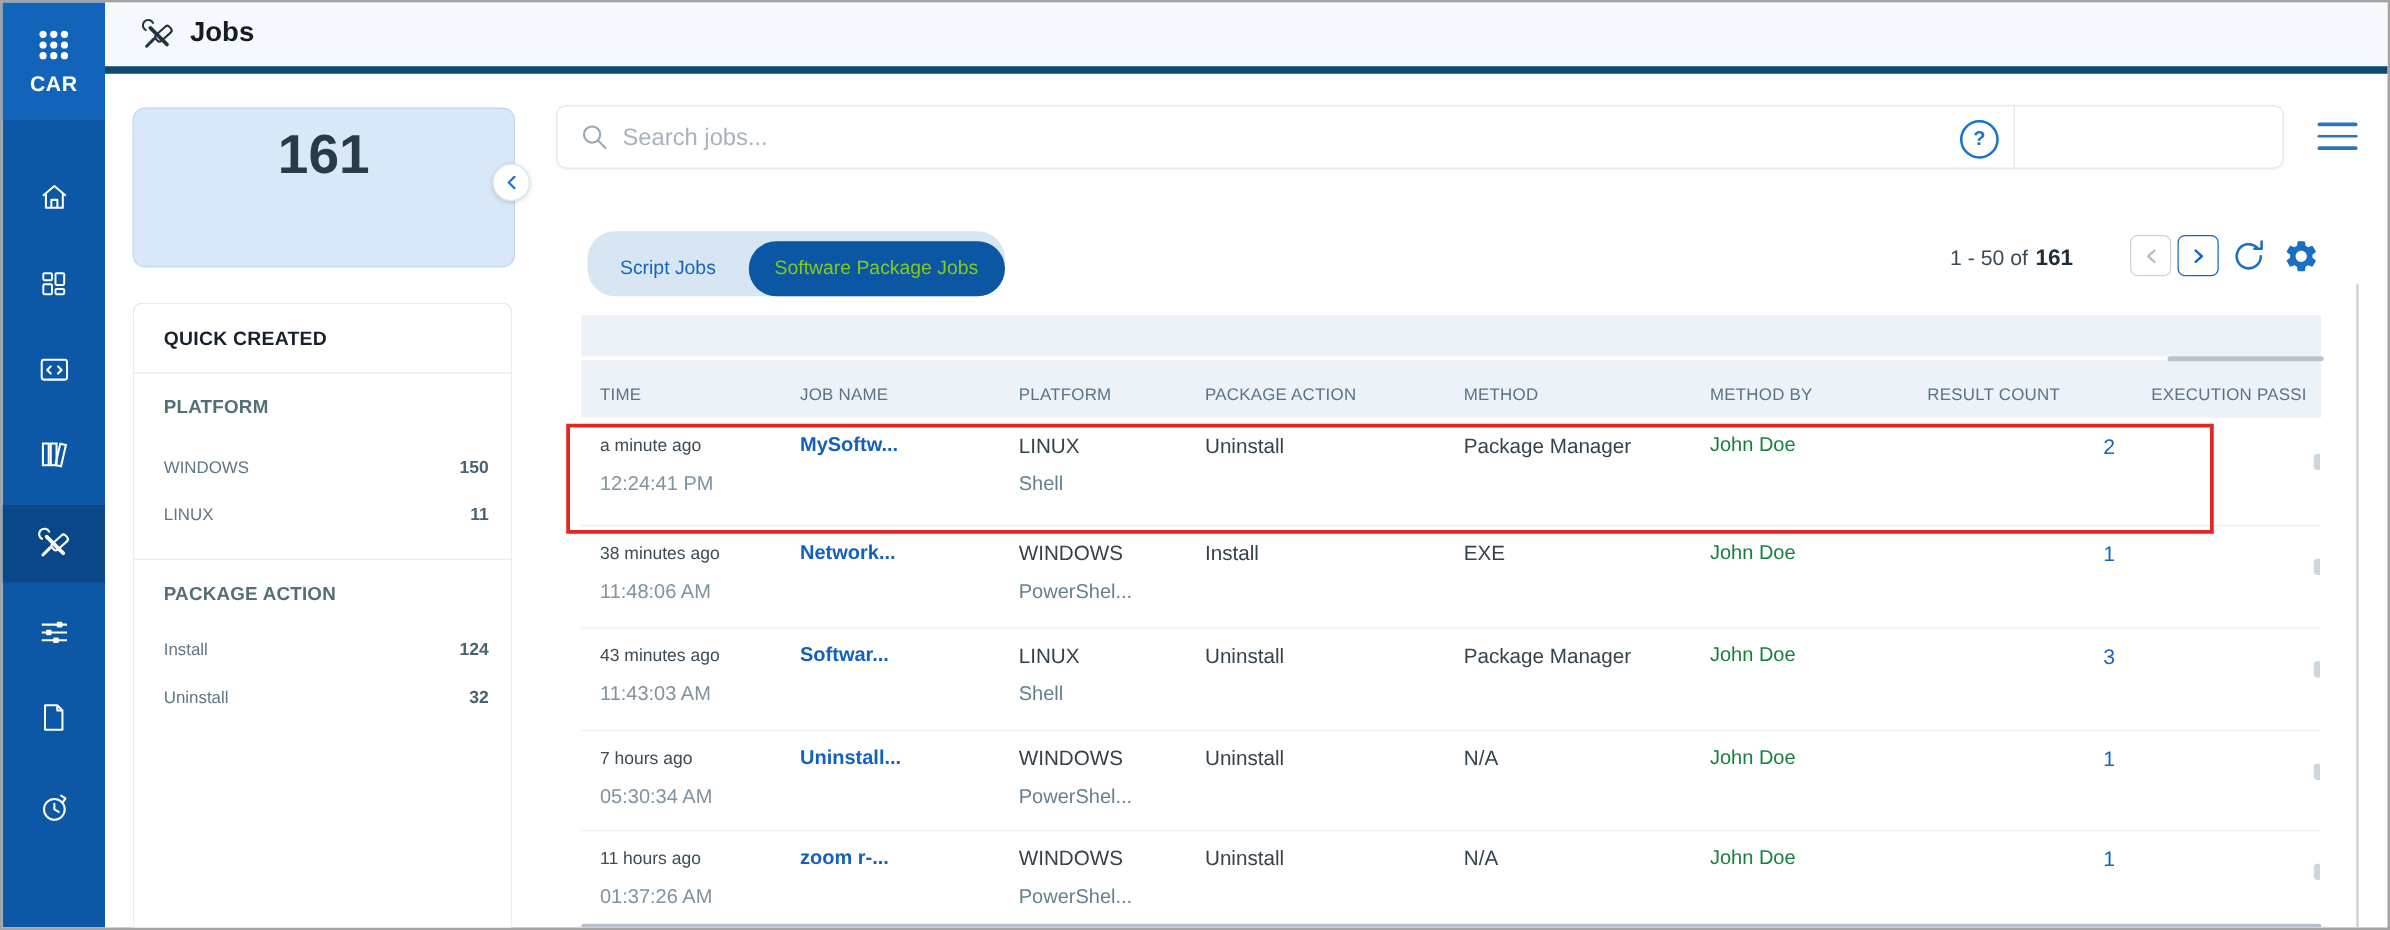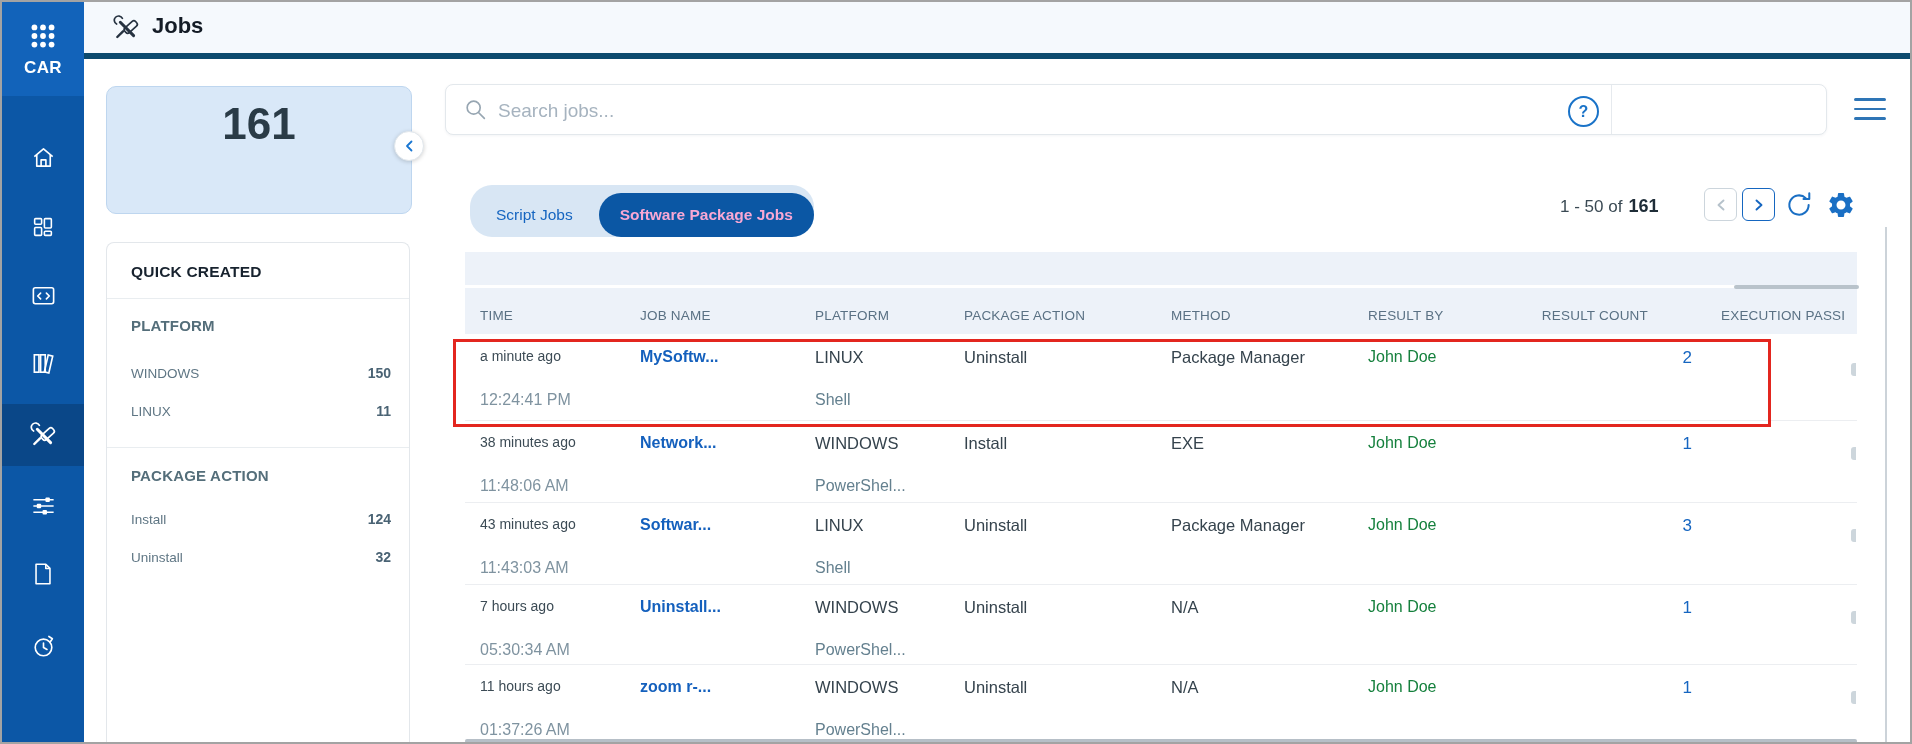--- a/index.html
+++ b/index.html
@@ -51,21 +51,21 @@
   .date-select{position:absolute;left:1166px;top:0;width:215px;height:49px;cursor:pointer;}
   .date-label{position:absolute;left:24px;top:13px;font-size:18px;color:#17222c;}
   .date-chev{position:absolute;right:26px;top:19px;}
   .hamburger{position:absolute;left:1852px;top:96px;width:32px;height:22px;cursor:pointer;}
   .hamburger div{height:2.6px;background:#2e75b6;border-radius:2px;margin-bottom:7px;}
 
   
   .tabs{position:absolute;left:468px;top:183px;height:52px;background:#d8e6f4;border-radius:22px;
         display:inline-flex;align-items:flex-end;}
   .tab{font-size:15.5px;color:#1565c0;padding:0 26px;line-height:44px;cursor:pointer;white-space:nowrap;}
-  .tab.selected{background:#0b57a4;color:#f9a8d4;font-weight:bold;border-radius:22px;height:44px;padding:0 21px;}
+  .tab.selected{background:#0b57a4;color:#84cc16;font-weight:normal;border-radius:22px;height:44px;padding:0 21px;}
   .pag-text{position:absolute;left:1558px;top:194px;font-size:17px;color:#3b4a54;}
   .pag-total{font-weight:bold;font-size:18px;color:#1f2d38;margin-left:6px;}
   .pg-btn{position:absolute;top:186px;width:33px;height:33px;border-radius:6px;background:#fff;box-sizing:border-box;
           display:flex;align-items:center;justify-content:center;}
   .pg-prev{left:1702px;border:1.6px solid #ccd5dc;cursor:default;}
   .pg-next{left:1740px;border:1.6px solid #1566c0;cursor:pointer;}
   .icon-btn{position:absolute;top:188px;width:30px;height:30px;cursor:pointer;}
   .refresh-btn{left:1782px;}
   .gear-btn{left:1824px;}
 
@@ -73,21 +73,21 @@
   .thead{position:absolute;left:463px;top:250px;width:1392px;height:82px;background:#edf2f9;overflow:hidden;}
   .thead-gap{position:absolute;left:0;top:33px;width:100%;height:3px;background:#fff;}
   .th{position:absolute;top:56px;font-size:13.5px;color:#5a7184;letter-spacing:.2px;white-space:nowrap;}
   .hscroll{position:absolute;left:1732px;top:283px;width:125px;height:4px;background:#b9c3cb;border-radius:2px;cursor:pointer;}
   .vscroll{position:absolute;left:1883px;top:225px;width:2px;height:519px;background:#ccd3d9;cursor:pointer;}
   .bscroll{position:absolute;left:463px;top:737px;width:1392px;height:4px;background:#b6bfc7;border-radius:2px;cursor:pointer;}
 
   .trow{position:absolute;left:463px;width:1392px;overflow:hidden;cursor:pointer;background:#fff;}
   .trow.bordered{border-top:1px solid #eceef1;}
   .cell{position:absolute;white-space:nowrap;}
-  .l1{top:13px;} .l2{top:56px;}
+  .l1{top:13px;} .l2{top:44px;}
   .c-time{left:15px;}  .c-job{left:175px;} .c-plat{left:350px;} .c-act{left:499px;}
   .c-meth{left:706px;} .c-by{left:903px;}  .c-count{left:1080px;width:147px;text-align:right;}
   .t-ago{font-size:14px;color:#3c4b55;}
   .t-time{font-size:16px;color:#7f93a0;}
   .t-job{font-size:16px;font-weight:bold;color:#1460bd;}
   .t-plat{font-size:16.5px;color:#35434d;}
   .t-sub{font-size:16px;color:#64808f;}
   .t-main{font-size:16.5px;color:#35434d;}
   .t-by{font-size:16px;color:#15803d;}
   .t-count{font-size:17px;color:#1565c0;}
@@ -266,21 +266,21 @@
     <path fill="#1a6fc4" d="M19.14 12.94c.04-.3.06-.61.06-.94 0-.32-.02-.64-.07-.94l2.03-1.58c.18-.14.23-.41.12-.61l-1.92-3.32c-.12-.22-.37-.29-.59-.22l-2.39.96c-.5-.38-1.03-.7-1.62-.94l-.36-2.54c-.04-.24-.24-.41-.48-.41h-3.84c-.24 0-.43.17-.47.41l-.36 2.54c-.59.24-1.13.57-1.62.94l-2.39-.96c-.22-.08-.47 0-.59.22L2.74 8.87c-.12.21-.08.47.12.61l2.03 1.58c-.05.3-.09.63-.09.94s.02.64.07.94l-2.03 1.58c-.18.14-.23.41-.12.61l1.92 3.32c.12.22.37.29.59.22l2.39-.96c.5.38 1.03.7 1.62.94l.36 2.54c.05.24.24.41.48.41h3.84c.24 0 .44-.17.47-.41l.36-2.54c.59-.24 1.13-.56 1.62-.94l2.39.96c.22.08.47 0 .59-.22l1.92-3.32c.12-.22.07-.47-.12-.61l-2.01-1.58zM12 15.6c-1.98 0-3.6-1.62-3.6-3.6s1.62-3.6 3.6-3.6 3.6 1.62 3.6 3.6-1.62 3.6-3.6 3.6z"></path>
   </svg>
 
   <div class="thead">
     <div class="thead-gap"></div>
     <span class="th" style="left:15px">TIME</span>
     <span class="th" style="left:175px">JOB NAME</span>
     <span class="th" style="left:350px">PLATFORM</span>
     <span class="th" style="left:499px">PACKAGE ACTION</span>
     <span class="th" style="left:706px">METHOD</span>
-    <span class="th" style="left:903px">RESULT BY</span>
+    <span class="th" style="left:903px">METHOD BY</span>
     <span class="th" style="left:1036px;width:147px;text-align:right">RESULT COUNT</span>
     <span class="th" style="left:1256px">EXECUTION PASSI</span>
   </div>
   <div class="hscroll"></div>
 
   <div class="trow" style="top:333px;height:85px">
     <span class="cell l1 c-time t-ago">a minute ago</span>
     <span class="cell l2 c-time t-time">12:24:41 PM</span>
     <span class="cell l1 c-job t-job">MySoftw...</span>
     <span class="cell l1 c-plat t-plat">LINUX</span>

